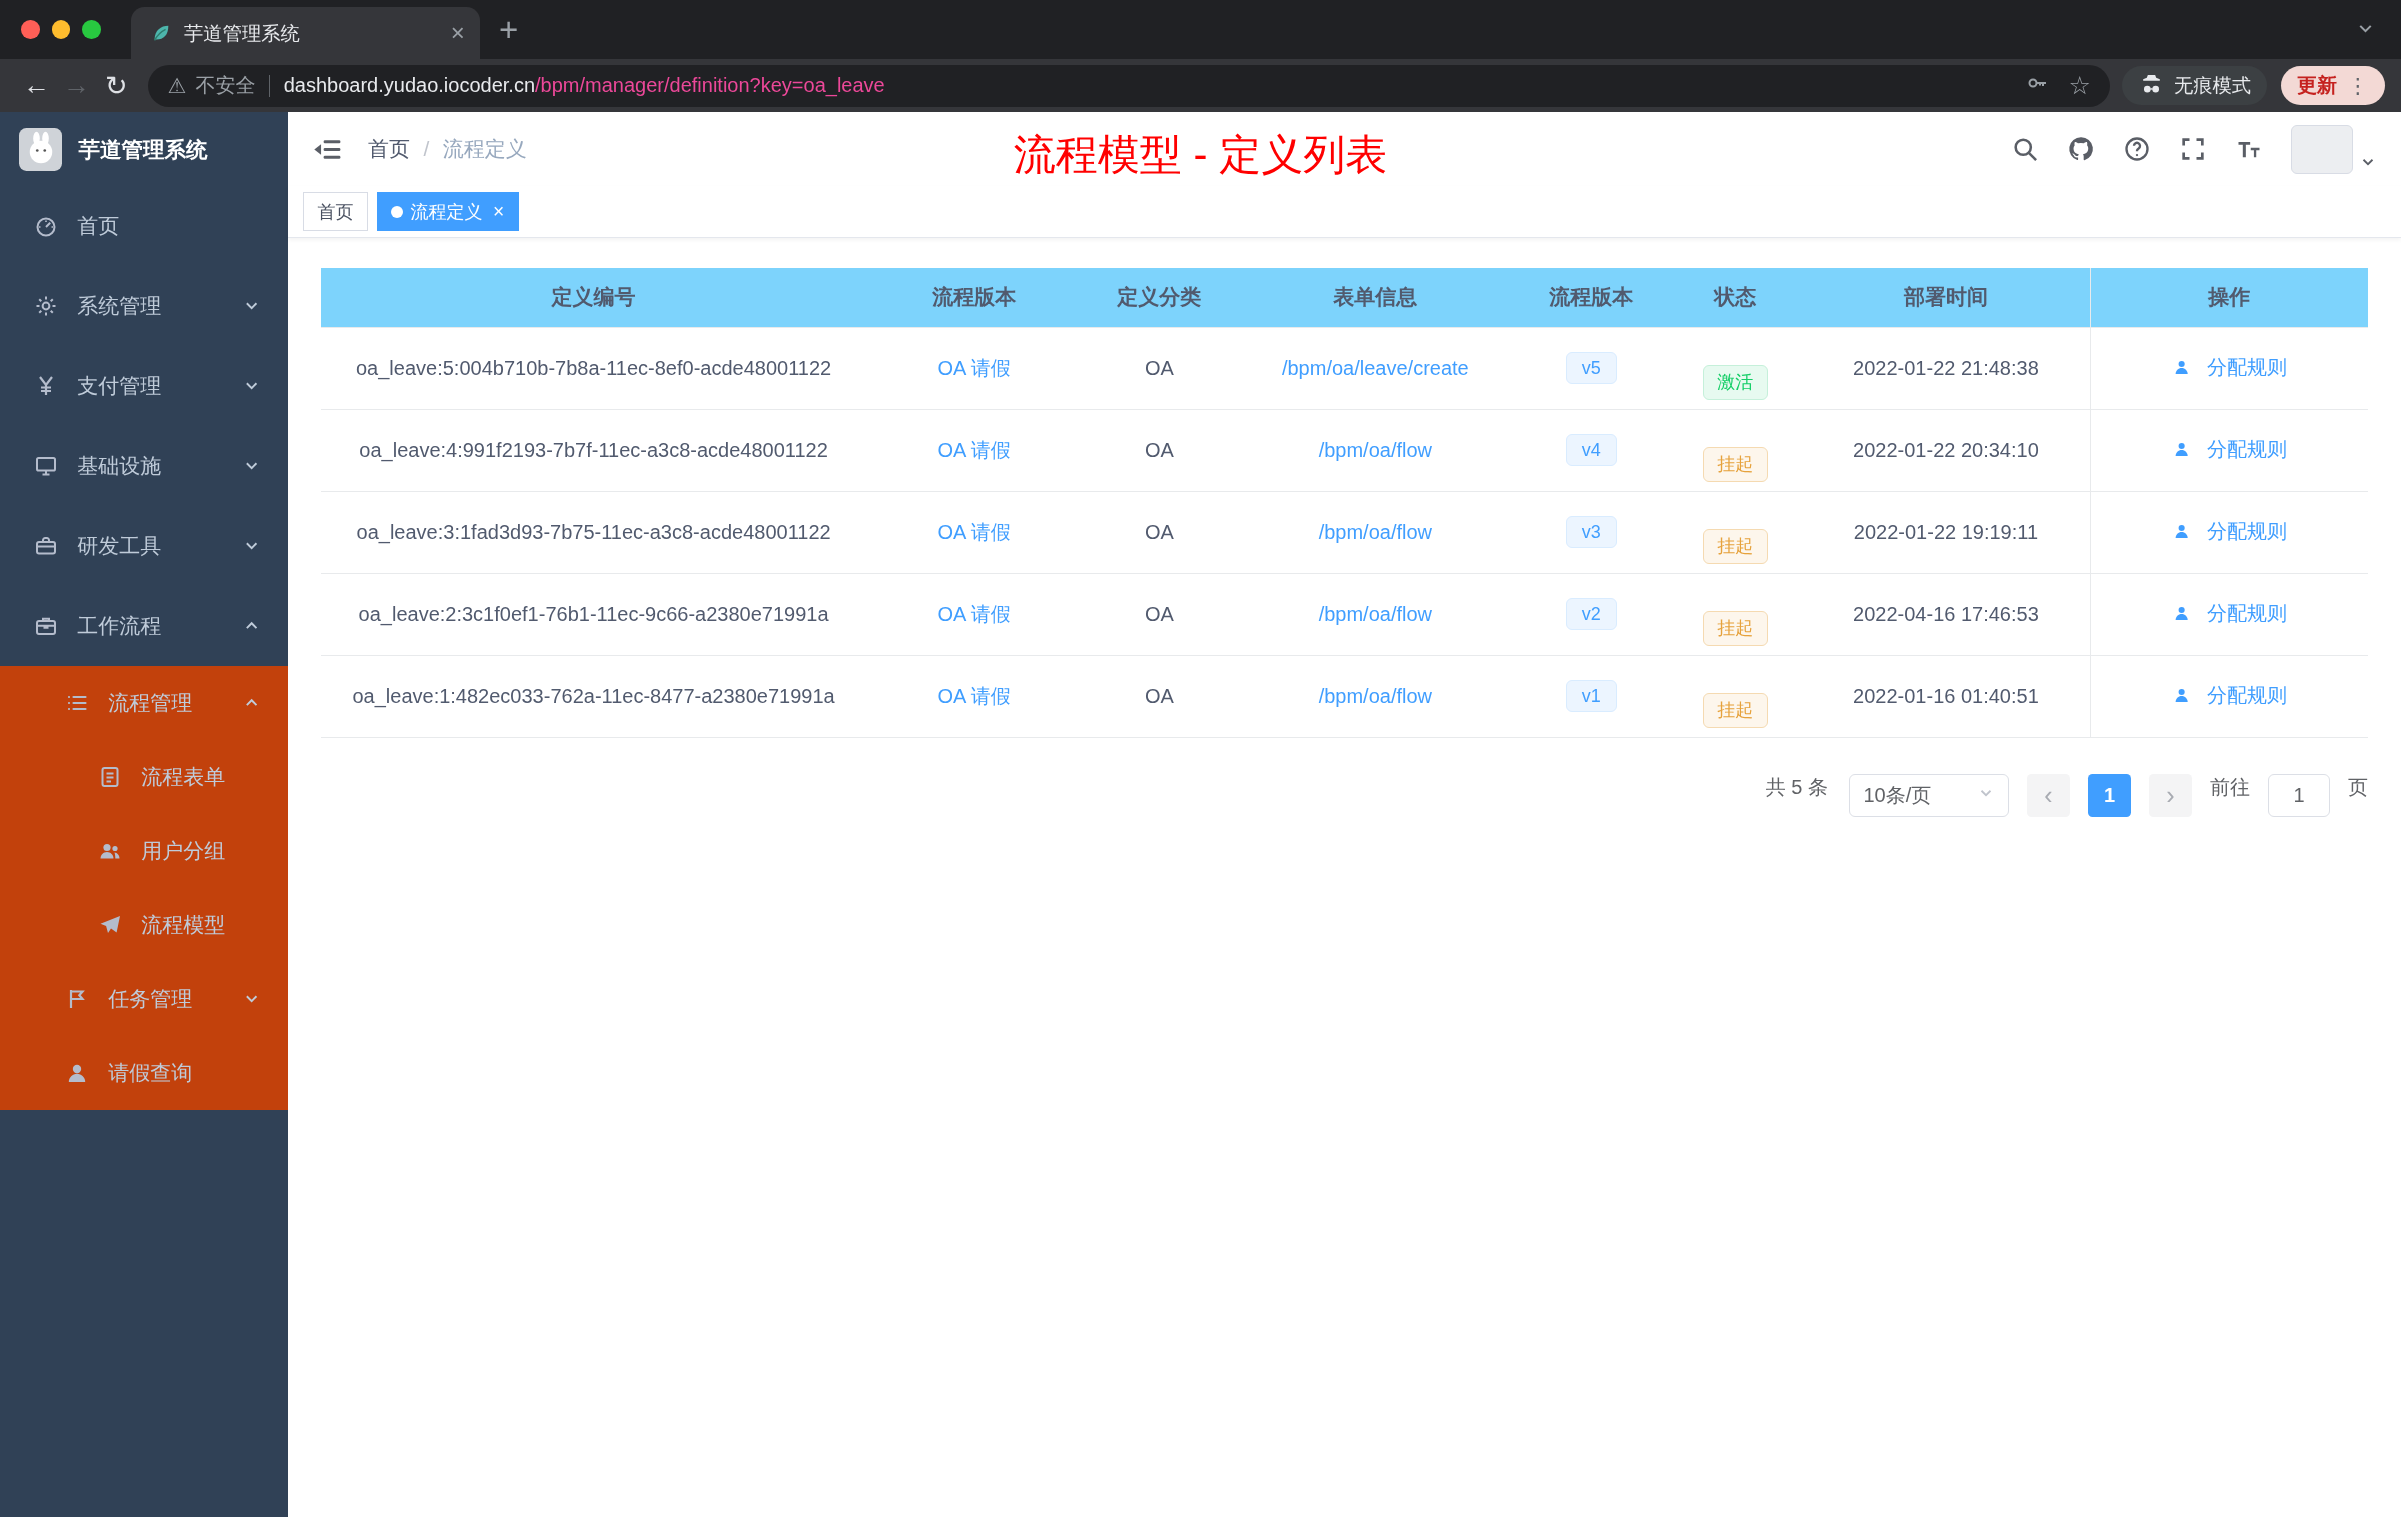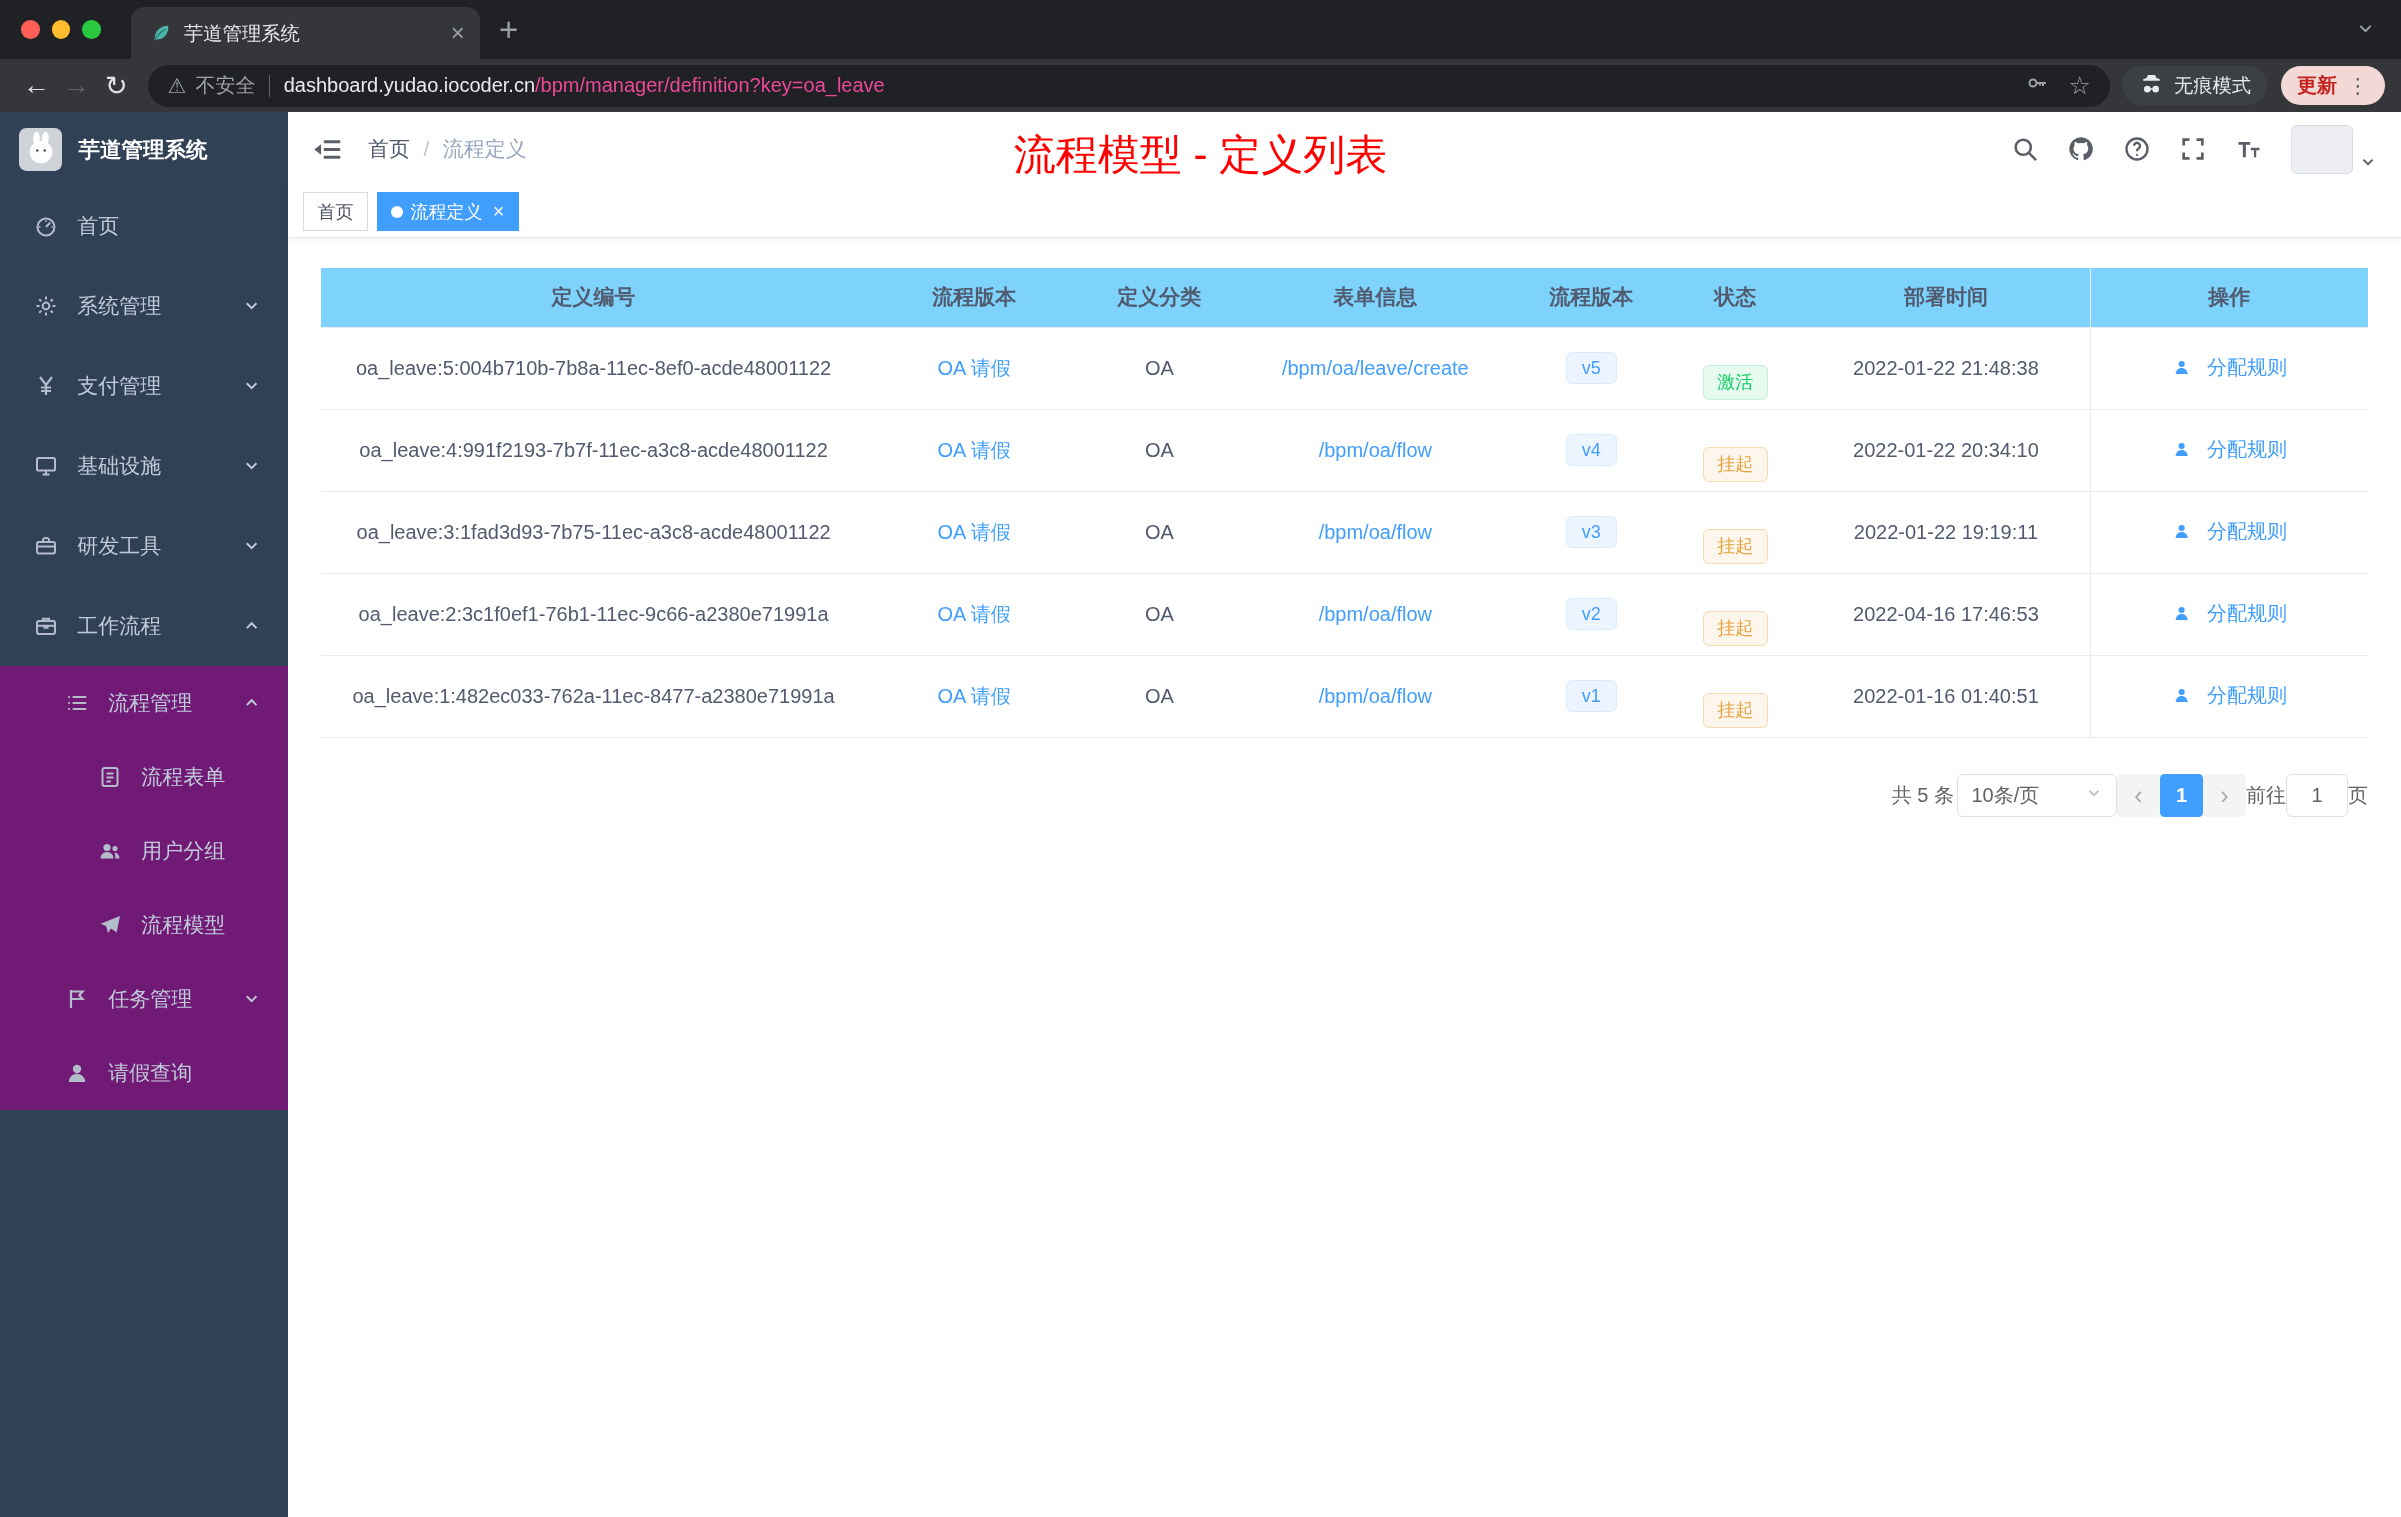--- a/index.html
+++ b/index.html
@@ -38,21 +38,21 @@
 
   
   .app { flex:1; display:flex; position:relative; min-height:0; }
 
   .sidebar { width:288px; background:#304156; flex-shrink:0; overflow:hidden; }
   .logo-row { height:74px; display:flex; align-items:center; gap:16.3px; padding-left:19.3px; }
   .logo-avatar { width:43px; height:43px; border-radius:7.4px; background:#cfd3d8; display:flex; align-items:center; justify-content:center; overflow:hidden; }
   .logo-avatar svg { width:36px; height:36px; }
   .logo-title { color:#fff; font-size:21.5px; font-weight:bold; white-space:nowrap; }
   .menu-item { height:80px; display:flex; align-items:center; color:#bfcbd9; font-size:21px; cursor:pointer; position:relative; white-space:nowrap; }
-  .menu-item.sub { background:#701a75; height:74px; }
+  .menu-item.sub { background:#c2410c; height:74px; }
   .menu-item.level1 { padding-left:31px; }
   .menu-item.level2 { padding-left:62px; }
   .menu-item.level3 { padding-left:95px; }
   .mi-icon { width:30px; display:flex; justify-content:center; margin-right:16.3px; color:#b4bccc; }
   .mi-icon svg { width:24px; height:24px; }
   .mi-chevron { position:absolute; right:27px; color:#bfcbd9; }
   .mi-chevron svg { width:19.3px; height:19.3px; display:block; }
   .mi-chevron.up svg { transform:rotate(180deg); }
 
   .main { flex:1; display:flex; flex-direction:column; background:#fff; min-width:0; }
@@ -86,21 +86,21 @@
   th:nth-child(7){width:14%;} th:nth-child(8){width:13.5%;}
   th:last-child, td:last-child { border-left:0.7px solid #e8eaec; }
   .cell-link { color:#409eff; cursor:pointer; }
   .ver-tag { display:inline-block; padding:4.5px 15px; background:#ecf5ff; border:0.7px solid #d9ecff; color:#409eff; border-radius:6px; font-size:18px; }
   .status-tag { display:inline-block; padding:4.5px 13.4px; border-radius:6px; font-size:18px;margin-top:28px; }
   .status-tag.success { background:#e7faf0; border:0.7px solid #c5f0da; color:#13ce66; }
   .status-tag.warning { background:#fdf6ec; border:0.7px solid #f5dab1; color:#e6a23c; }
   .action-link { color:#409eff; cursor:pointer; display:inline-flex; align-items:center; gap:16px; }
   .action-link svg { width:19.3px; height:19.3px; }
 
-  .pagination { display:flex; align-items:center; justify-content:flex-end; margin-top:36px; gap:0; color:#606266; font-size:20px; }
+  .pagination { display:flex; justify-content:flex-end; margin-top:36px; gap:18px; color:#606266; font-size:20px; }
   .page-total { margin-right:3px; }
   .page-size-select { width:160px; height:43px; border:0.7px solid #dcdfe6; border-radius:6px; background:#fff; display:flex; align-items:center; justify-content:space-between; padding:0 13.4px; color:#606266; cursor:pointer; }
   .page-size-select .sel-caret { color:#c0c4cc; }
   .page-size-select .sel-caret svg { width:18px; height:18px; }
   .page-btn { min-width:43px; height:43px; border-radius:4.5px; background:#f4f4f5; color:#a8abb2; display:flex; align-items:center; justify-content:center; font-size:25px; cursor:pointer; }
   .page-num { min-width:43px; height:43px; border-radius:4.5px; display:flex; align-items:center; justify-content:center; font-size:20px; cursor:pointer; }
   .page-num.active { background:#409eff; color:#fff; font-weight:bold; }
   .goto-input { width:62px; height:43px; border:0.7px solid #dcdfe6; border-radius:6px; text-align:center; font-size:20px; color:#606266; font-family:inherit; outline:none; }
 </style>
 </head>

